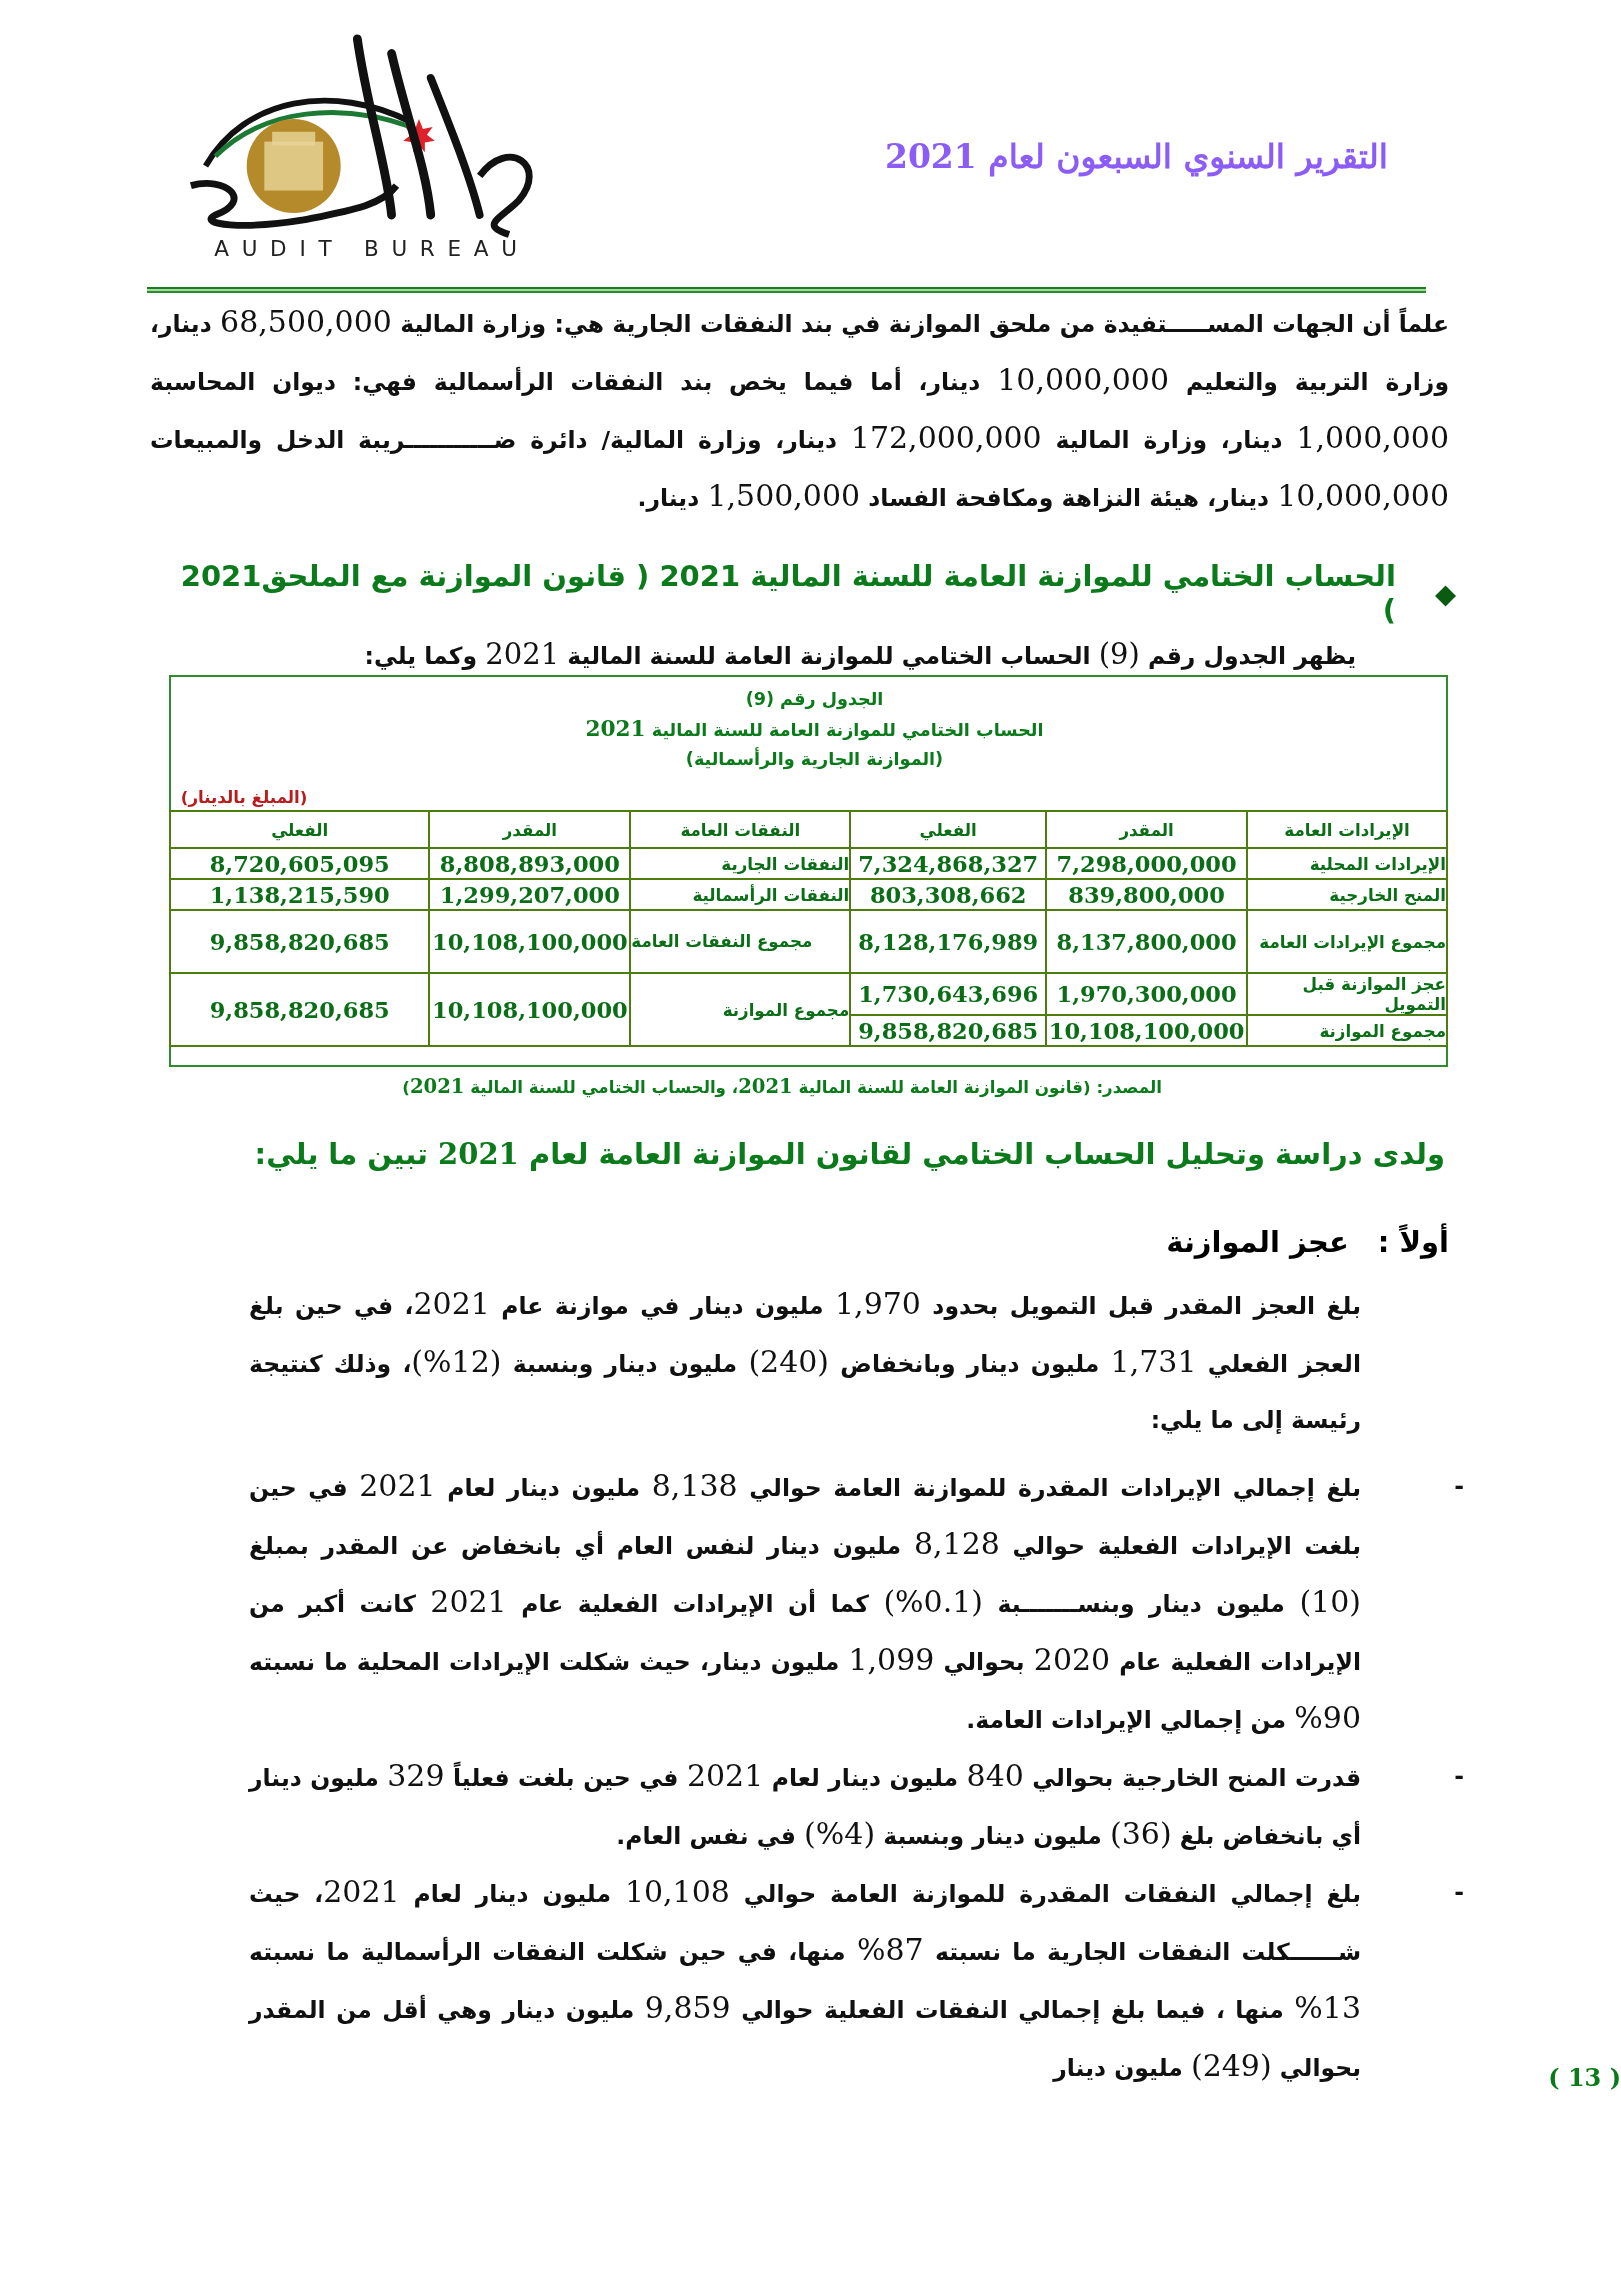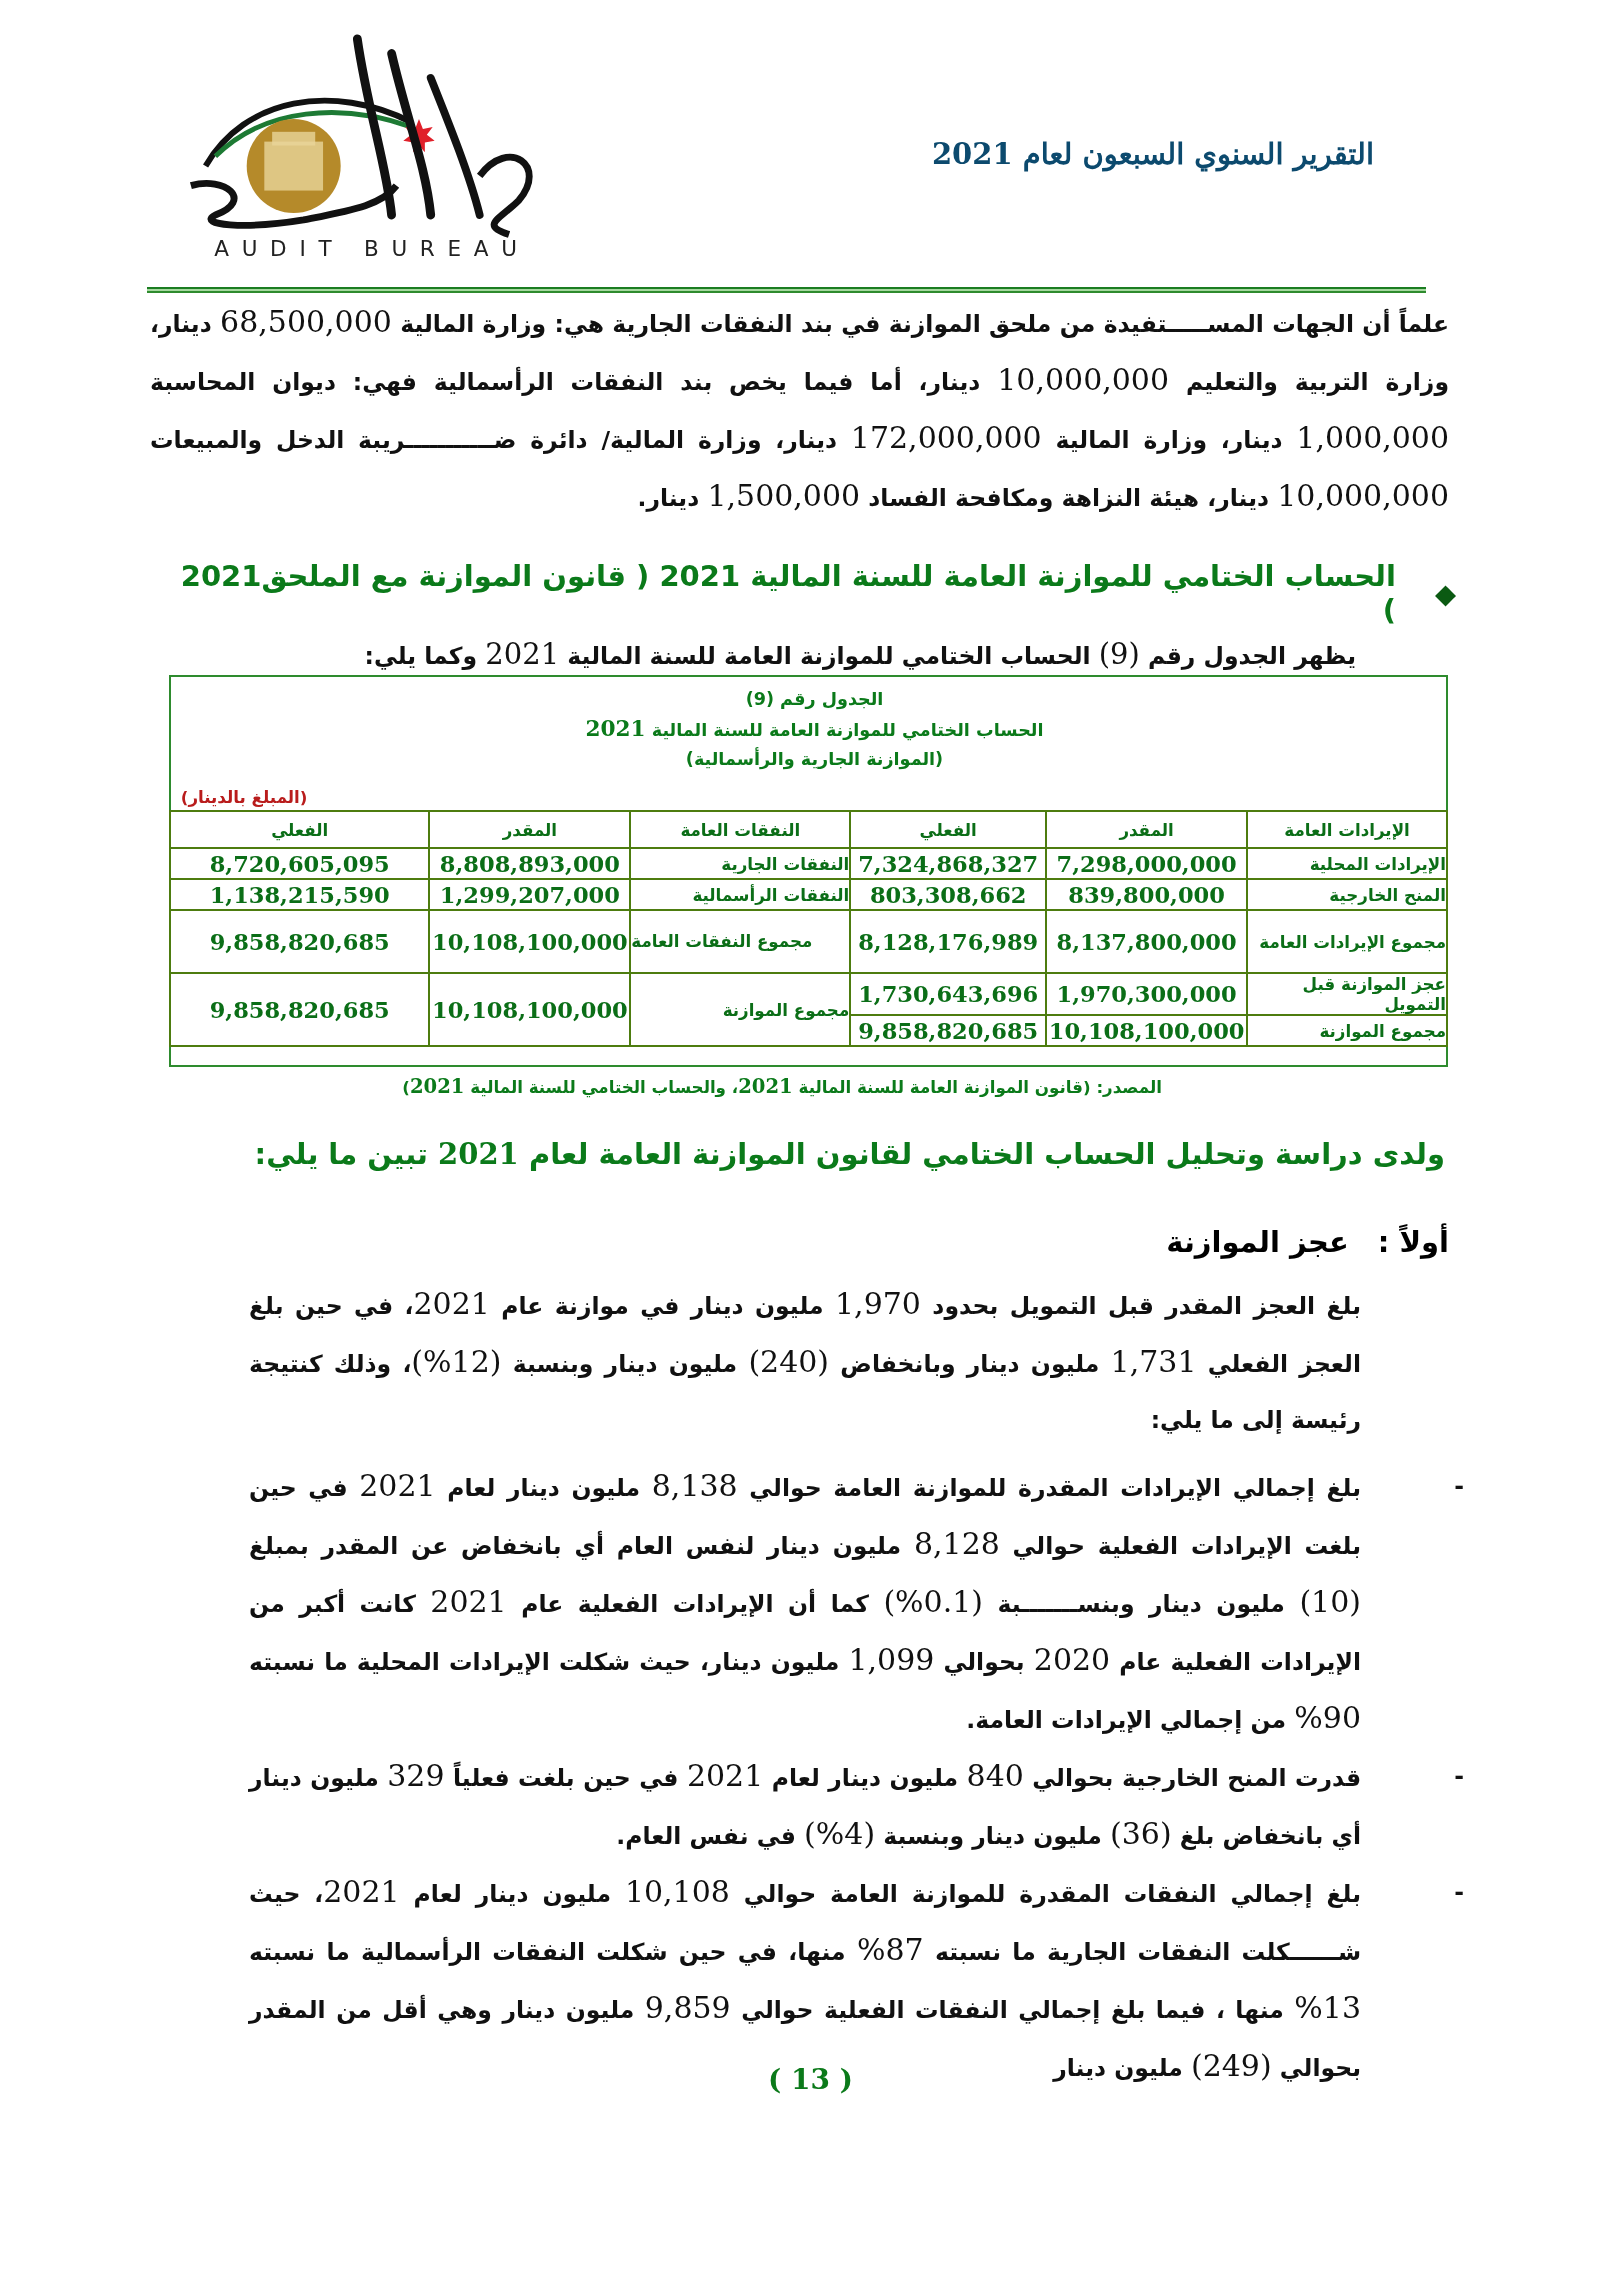--- a/index.html
+++ b/index.html
@@ -4,23 +4,23 @@
 <style>
   html, body { margin: 0; padding: 0; background: #ffffff; }
   body {
     width: 1621px; height: 2293px; position: relative; overflow: hidden;
     font-family: "DejaVu Sans", sans-serif; color: #111;
   }
   .header { position: absolute; left: 0; top: 0; width: 1621px; height: 294px; }
   .logo { position: absolute; left: 186px; top: 29px; width: 372px; height: 235px; direction: ltr; }
   .logo svg { width: 100%; height: 100%; }
   .report-title {
-    position: absolute; right: 247px; top: 137px;
+    position: absolute; right: 233px; top: 137px;
     font-family: "DejaVu Serif", serif; font-weight: bold;
-    font-size: 29px; color: #0c4a6e; direction: rtl; white-space: nowrap;
+    font-size: 33px; color: #8b5cf6; direction: rtl; white-space: nowrap;
   }
   .rule { position: absolute; left: 147px; top: 287px; width: 1279px; height: 6.9px; }
   .rule .l1 { height: 2px; background: #1b7d21; }
   .rule .l2 { height: 2px; background: #a6d8a0; }
   .rule .l3 { height: 2px; background: #2e8b2e; }
 
   .para {
     position: absolute; right: 172px; width: 1299px;
     font-weight: bold; font-size: 23.5px; line-height: 56px;
     text-align: justify; text-align-last: right; direction: rtl;
@@ -90,22 +90,22 @@
   .bullets { position: absolute; right: 157px; top: 1458px; width: 1313px; direction: rtl; }
   .bullet { display: flex; flex-direction: row; }
   .bullet .dash { width: 103px; font-weight: bold; font-size: 23.5px; line-height: 56px; text-align: right; padding-right: 0; }
   .bullet .text {
     width: 1112px; font-weight: bold; font-size: 23.5px; line-height: 56px;
     text-align: justify; text-align-last: right;
   }
   .bullet .text .num { font-family: "DejaVu Serif", serif; font-weight: normal; font-size: 30px; }
 
   .page-number {
-    position: absolute; left: 0; right: 0; top: 2063px; text-align: center;
-    color: #0b7a1a; font-family: "DejaVu Serif", serif; font-weight: bold; font-size: 28px;
+    position: absolute; left: 0; right: 0; top: 2063px; 
+    color: #0b7a1a; font-family: "DejaVu Serif", serif; font-weight: bold; font-size: 24px;
   }
 </style>
 </head>
 <body>
 
 <div class="header">
   <div class="logo">
     <svg viewBox="0 0 380 240" xmlns="http://www.w3.org/2000/svg">
       <path d="M20 140 C 60 70, 150 55, 230 95" stroke="#111" stroke-width="6" fill="none"></path>
       <path d="M30 130 C 80 80, 160 75, 230 100" stroke="#1d7a34" stroke-width="5" fill="none"></path>

